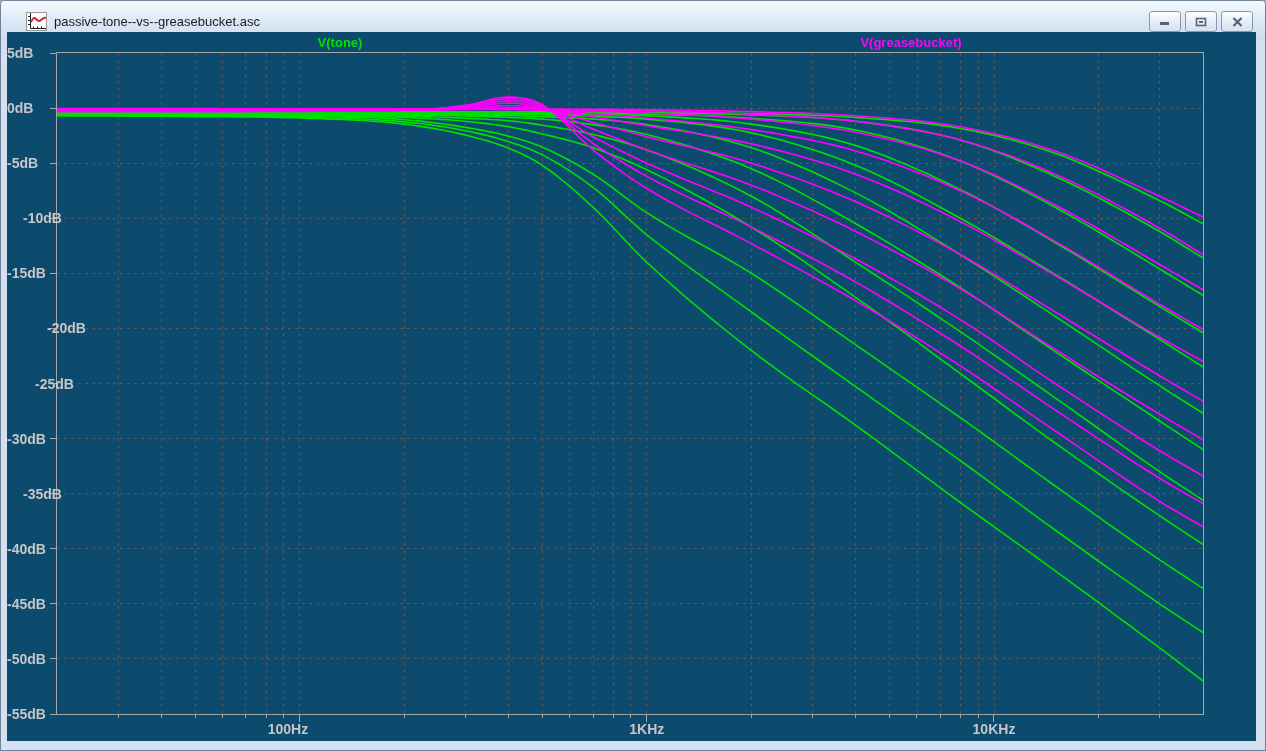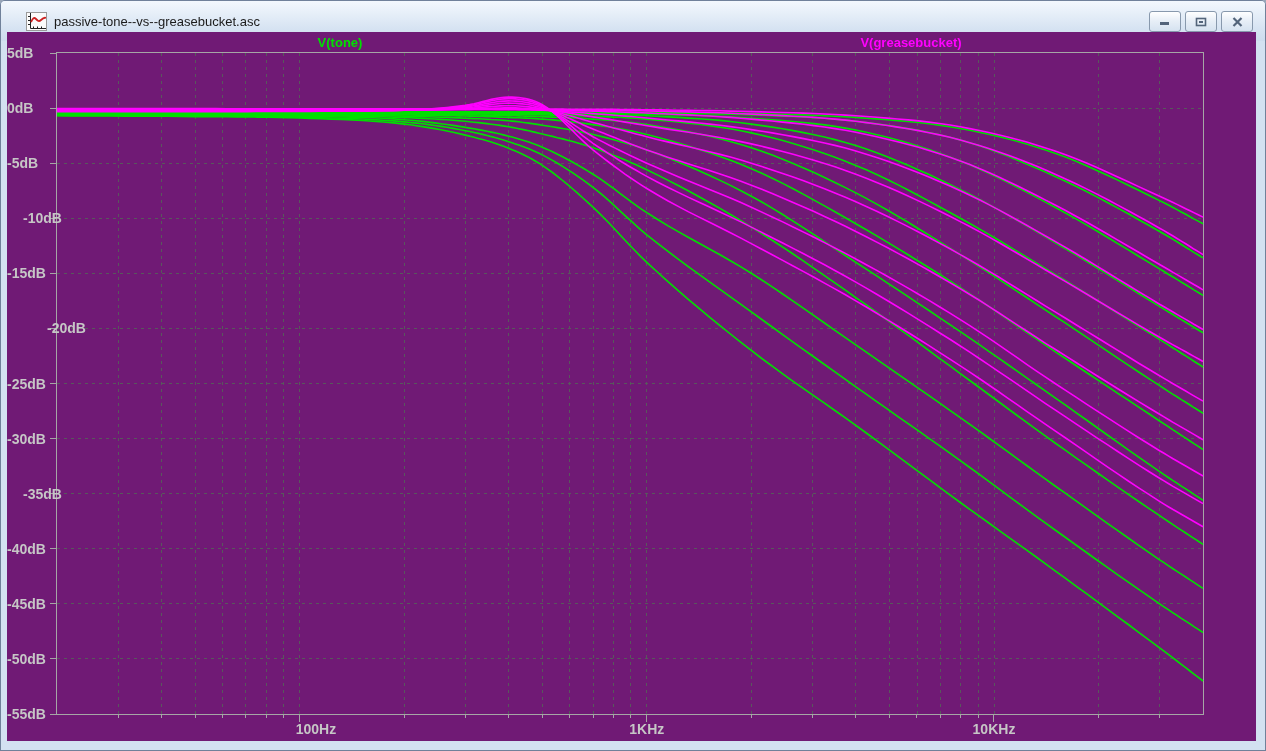--- a/index.html
+++ b/index.html
@@ -6,21 +6,21 @@
   .window{position:relative;width:1266px;height:751px;background:#d3e1f1;border-radius:5px 5px 0 0;
           box-shadow:inset 0 0 0 1px #70819a;overflow:hidden;}
   .titlebar{position:absolute;left:1px;top:1px;width:1264px;height:40px;
             background:linear-gradient(#f3f8fd,#d6e3f2 70%,#cddcee);border-radius:4px 4px 0 0;
             display:flex;align-items:center;}
   .app-icon{width:19px;height:17px;margin-left:25px;background:#fbfbfb;border:1px solid #9a9a9a;position:relative;flex:0 0 auto;}
   .title-text{margin-left:7px;font-size:13px;color:#1b1b1b;white-space:nowrap;}
   .winbtns{position:absolute;right:12px;top:10px;display:flex;gap:4px;}
   .winbtn{width:30px;height:19px;border:1px solid #8899ad;border-radius:3px;
           background:linear-gradient(#ffffff,#e8eff7 45%,#d5e2f0);display:flex;align-items:center;justify-content:center;cursor:default;}
-  .client{position:absolute;left:7px;top:32px;width:1249px;height:709px;background:#701a75;}
+  .client{position:absolute;left:7px;top:32px;width:1249px;height:709px;background:#0c4a6e;}
   .legend-label{position:absolute;top:3px;transform:translateX(-50%);font-size:13px;font-weight:bold;white-space:nowrap;}
   .plot-border{position:absolute;left:50px;top:21px;width:1146px;height:661px;outline:1px solid #a6a6a6;}
   .traces-svg{position:absolute;left:50px;top:21px;width:1146px;height:661px;overflow:visible;}
   .y-axis-label{position:absolute;left:0;width:47px;font-size:14px;font-weight:bold;
                 color:#c6c6c6;line-height:16px;white-space:nowrap;}
   .x-axis-label{position:absolute;transform:translateX(-50%);font-size:14px;font-weight:bold;color:#c6c6c6;
                 top:689px;white-space:nowrap;}
 </style>
 </head>
 <body>
@@ -169,27 +169,27 @@
         <path d="M0.0 58.3L13.8 58.3L27.6 58.3L41.4 58.3L55.3 58.3L69.1 58.3L82.9 58.3L96.7 58.3L110.5 58.3L124.3 58.3L138.2 58.3L148.6 58.3L159.1 58.3L169.5 58.3L180.0 58.3L190.4 58.3L200.9 58.2L211.3 58.2L221.8 58.2L232.2 58.2L242.7 58.2L253.1 58.1L263.6 58.1L274.0 58.1L284.5 58.1L294.9 58.0L305.4 58.0L315.8 57.9L326.3 57.7L336.7 57.5L347.2 57.3L353.3 57.1L359.4 56.9L365.5 56.6L371.6 56.3L377.7 55.9L383.8 55.5L390.0 55.0L396.1 54.4L402.2 53.8L408.3 53.1L412.6 52.5L417.0 51.7L421.3 50.7L425.6 49.8L430.0 48.8L434.3 47.8L438.7 47.0L443.0 46.3L447.3 45.9L451.7 45.7L455.0 45.8L458.4 45.9L461.8 46.2L465.1 46.6L468.5 47.2L471.9 47.9L475.2 48.8L478.6 49.9L482.0 51.2L485.3 52.7L490.4 55.4L495.5 58.6L500.5 62.2L505.6 66.1L510.7 70.2L515.8 74.4L520.8 78.7L525.9 82.8L531.0 86.7L536.0 90.3L541.4 94.0L546.8 97.5L552.2 101.0L557.6 104.4L562.9 107.7L568.3 111.0L573.7 114.2L579.1 117.3L584.4 120.4L589.8 123.4L600.3 129.0L610.7 134.3L621.2 139.4L631.6 144.4L642.1 149.3L652.5 154.1L663.0 159.0L673.4 163.9L683.9 168.9L694.3 174.1L704.8 179.4L715.2 184.7L725.7 190.0L736.1 195.4L746.6 200.8L757.0 206.3L767.5 211.8L777.9 217.5L788.4 223.3L798.8 229.1L809.3 235.1L819.7 241.3L830.2 247.5L840.6 253.8L851.1 260.1L861.5 266.6L872.0 273.1L882.4 279.7L892.9 286.3L903.3 293.0L912.8 299.2L922.3 305.5L931.8 311.8L941.3 318.3L950.7 324.7L960.2 331.2L969.7 337.7L979.2 344.2L988.6 350.6L998.1 356.9L1008.6 363.9L1019.0 370.9L1029.5 377.8L1039.9 384.8L1050.4 391.7L1060.8 398.5L1071.3 405.4L1081.7 412.1L1092.2 418.7L1102.6 425.2L1107.0 427.9L1111.3 430.5L1115.6 433.1L1120.0 435.6L1124.3 438.1L1128.7 440.6L1133.0 443.1L1137.3 445.6L1141.7 448.1L1146.0 450.6" fill="none" stroke="#ff00ff" stroke-width="1.6"></path>
         <path d="M0.0 58.6L13.8 58.6L27.6 58.6L41.4 58.6L55.3 58.6L69.1 58.6L82.9 58.6L96.7 58.6L110.5 58.6L124.3 58.6L138.2 58.6L148.6 58.6L159.1 58.6L169.5 58.6L180.0 58.6L190.4 58.6L200.9 58.5L211.3 58.5L221.8 58.5L232.2 58.4L242.7 58.4L253.1 58.4L263.6 58.3L274.0 58.3L284.5 58.2L294.9 58.2L305.4 58.1L315.8 58.0L326.3 57.8L336.7 57.6L347.2 57.3L353.3 57.1L359.4 56.8L365.5 56.5L371.6 56.1L377.7 55.6L383.8 55.1L390.0 54.5L396.1 53.8L402.2 53.1L408.3 52.3L412.6 51.6L417.0 50.7L421.3 49.7L425.6 48.6L430.0 47.5L434.3 46.4L438.7 45.5L443.0 44.7L447.3 44.2L451.7 44.1L455.0 44.1L458.4 44.3L461.8 44.5L465.1 45.0L468.5 45.6L471.9 46.4L475.2 47.3L478.6 48.6L482.0 50.0L485.3 51.8L490.4 55.0L495.5 58.8L500.5 63.1L505.6 67.9L510.7 72.8L515.8 77.9L520.8 83.0L525.9 87.9L531.0 92.6L536.0 96.9L541.4 101.2L546.8 105.4L552.2 109.5L557.6 113.5L562.9 117.4L568.3 121.3L573.7 125.0L579.1 128.6L584.4 132.1L589.8 135.5L600.3 141.8L610.7 147.8L621.2 153.4L631.6 158.9L642.1 164.1L652.5 169.3L663.0 174.5L673.4 179.7L683.9 185.1L694.3 190.6L704.8 196.2L715.2 201.8L725.7 207.4L736.1 213.0L746.6 218.6L757.0 224.3L767.5 230.1L777.9 235.9L788.4 241.8L798.8 247.9L809.3 254.0L819.7 260.3L830.2 266.6L840.6 273.0L851.1 279.5L861.5 286.0L872.0 292.6L882.4 299.3L892.9 306.1L903.3 312.9L912.8 319.1L922.3 325.5L931.8 332.0L941.3 338.5L950.7 345.1L960.2 351.7L969.7 358.3L979.2 364.8L988.6 371.4L998.1 377.9L1008.6 385.0L1019.0 392.2L1029.5 399.4L1039.9 406.6L1050.4 413.8L1060.8 420.9L1071.3 428.0L1081.7 434.9L1092.2 441.7L1102.6 448.4L1107.0 451.1L1111.3 453.7L1115.6 456.3L1120.0 458.8L1124.3 461.3L1128.7 463.8L1133.0 466.2L1137.3 468.7L1141.7 471.2L1146.0 473.7" fill="none" stroke="#ff00ff" stroke-width="1.6"></path>
       </svg>
     <div id="y-labels">
         <div class="y-axis-label" style="top: 13px;">5dB</div>
         <div class="y-axis-label" style="top: 68.0833px;">0dB</div>
         <div class="y-axis-label" style="top: 123.167px;">-5dB</div>
         <div class="y-axis-label" style="top: 178.25px; padding-left: 16px;">-10dB</div>
         <div class="y-axis-label" style="top: 233.333px;">-15dB</div>
         <div class="y-axis-label" style="top: 288.417px; padding-left: 40px;">-20dB</div>
-        <div class="y-axis-label" style="top: 343.5px;">-25dB</div>
+        <div class="y-axis-label" style="top: 343.5px; padding-left: 28px;">-25dB</div>
         <div class="y-axis-label" style="top: 398.583px;">-30dB</div>
         <div class="y-axis-label" style="top: 453.667px; padding-left: 16px;">-35dB</div>
         <div class="y-axis-label" style="top: 508.75px;">-40dB</div>
         <div class="y-axis-label" style="top: 563.833px;">-45dB</div>
         <div class="y-axis-label" style="top: 618.917px;">-50dB</div>
         <div class="y-axis-label" style="top: 674px;">-55dB</div>
       </div>
     <div id="x-labels">
-        <div class="x-axis-label" style="left: 309px;">100Hz</div>
+        <div class="x-axis-label" style="left: 281px;">100Hz</div>
         <div class="x-axis-label" style="left: 639.822px;">1KHz</div>
         <div class="x-axis-label" style="left: 986.986px;">10KHz</div>
       </div>
   </div>
 </div>
 
 </body></html>

